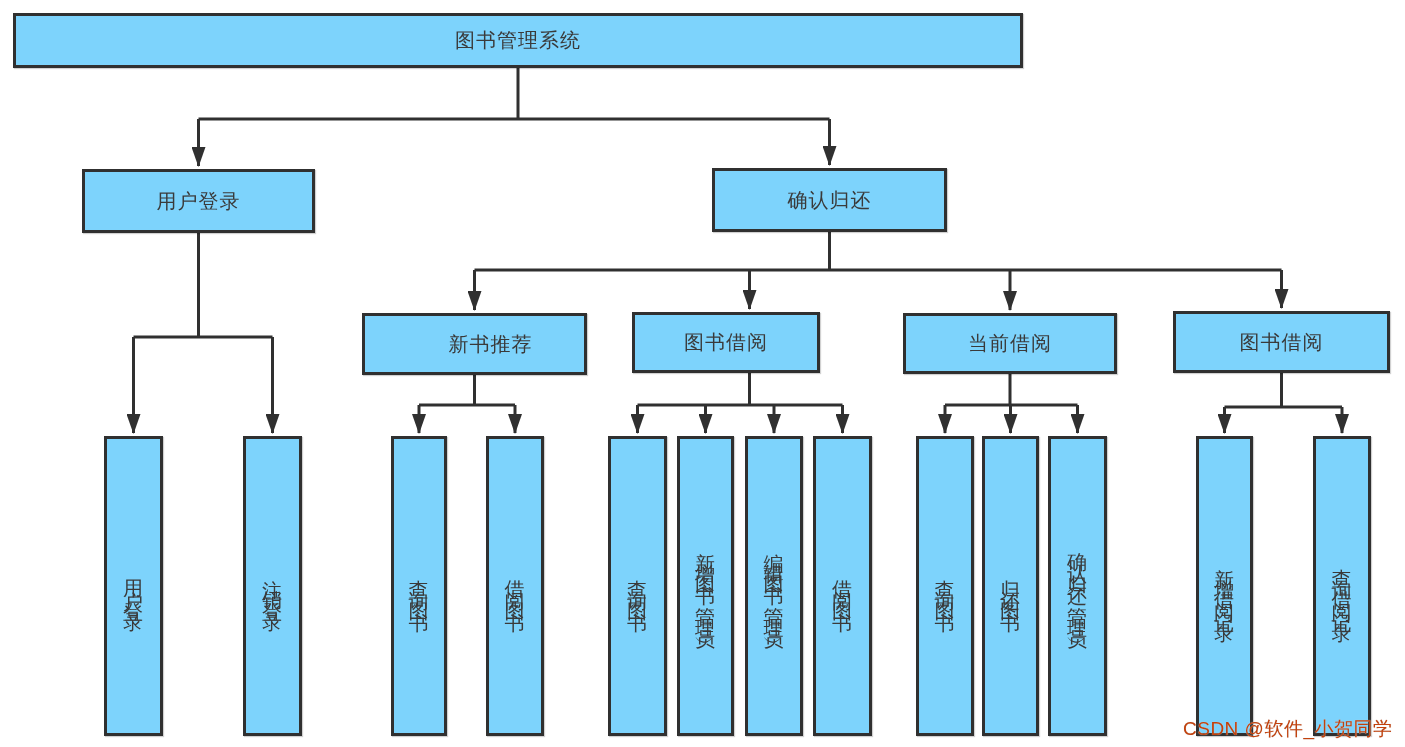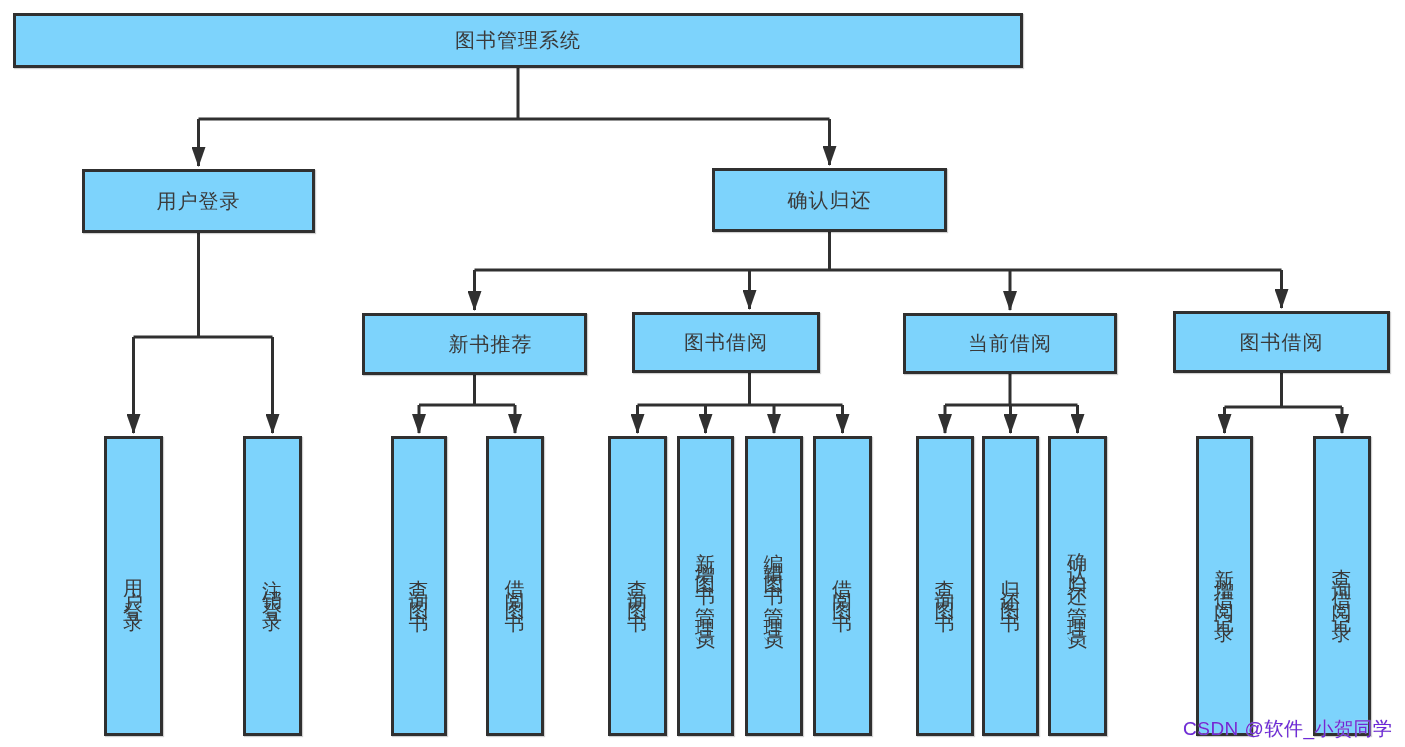--- a/index.html
+++ b/index.html
@@ -12,21 +12,21 @@
     position:absolute;box-sizing:border-box;background:#7dd3fc;
     border:3px solid #303030;display:flex;align-items:center;justify-content:center;
     font-size:20px;letter-spacing:1px;box-shadow:1px 1px 1px rgba(0,0,0,0.18);
   }
   .vnode span{
     writing-mode:vertical-rl;text-orientation:mixed;letter-spacing:11px;
     font-size:20px;line-height:1;white-space:nowrap;
   }
   .watermark{
     position:absolute;left:1183px;top:716px;width:222px;
-    font-size:19px;color:#6d28d9;letter-spacing:0.5px;white-space:nowrap;z-index:5;
+    font-size:19px;color:#c2410c;letter-spacing:0.5px;white-space:nowrap;z-index:5;
     text-shadow:0 0 1px #cfcfcf;
   }
 </style>
 </head>
 <body>
 
 <div id="stage">
 
   <svg id="wires" viewBox="0 0 1405 747" xmlns="http://www.w3.org/2000/svg">
     <defs>

